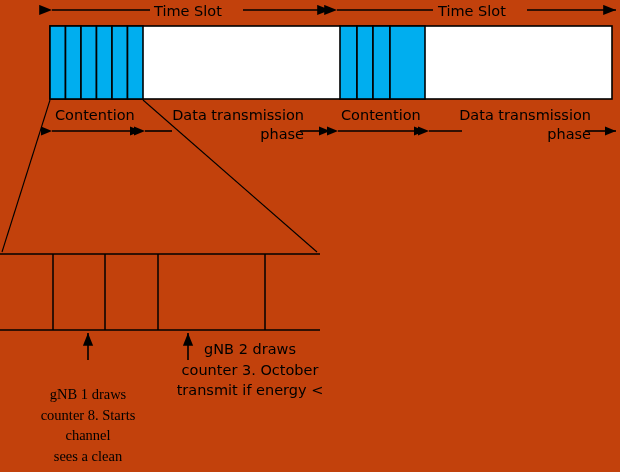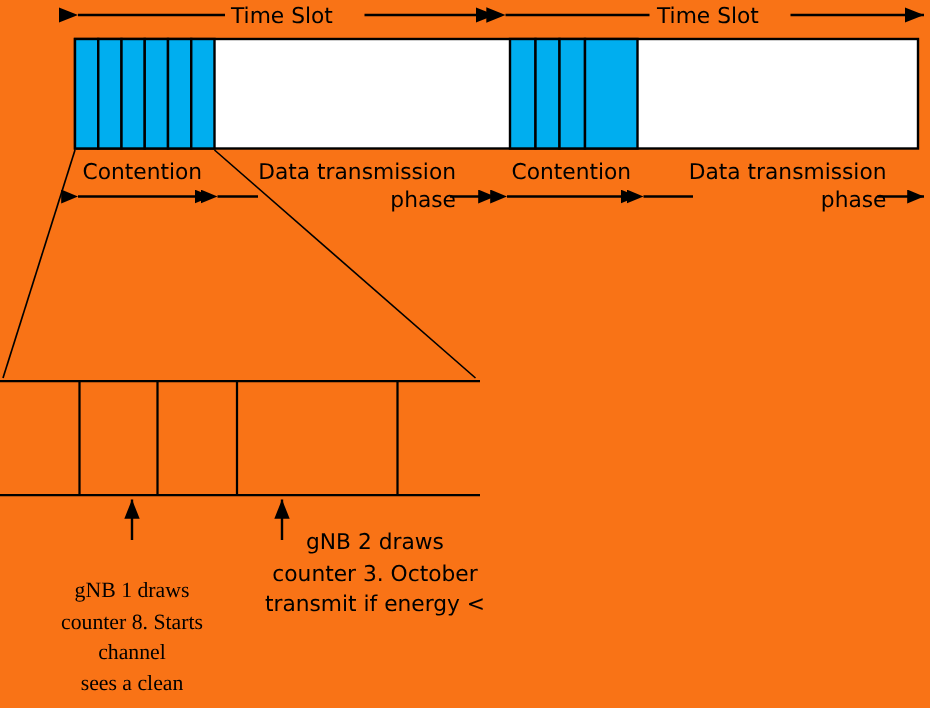--- a/index.html
+++ b/index.html
@@ -4,21 +4,21 @@
 <style>
   html, body {
     margin: 0;
     padding: 0;
     background: #ffffff;
   }
   #canvas {
     position: relative;
     width: 620px;
     height: 472px;
-    background: #f97316;
+    background: #c2410c;
     font-family: "DejaVu Sans", "Liberation Sans", sans-serif;
     overflow: hidden;
   }
   .lbl {
     position: absolute;
     font-size: 14.5px;
     color: #000;
     white-space: nowrap;
     line-height: 1.25;
   }
@@ -144,19 +144,19 @@
     <div>phase</div>
   </div>
 
   <div class="caption" style="left:6px; top:384px; width:164px;font-family:Liberation Serif, serif;">
     <div>gNB 1 draws</div>
     <div>counter 8. Starts</div>
     <div>channel</div>
     <div>sees a clean</div>
   </div>
 
-  <div class="caption" style="left:170px; top:352px; width:160px;">
+  <div class="caption" style="left:170px; top:339px; width:160px;">
     <div>gNB 2 draws</div>
     <div>counter 3. October</div>
     <div>transmit if energy &lt;</div>
   </div>
 
 </div>
 
 </body></html>

